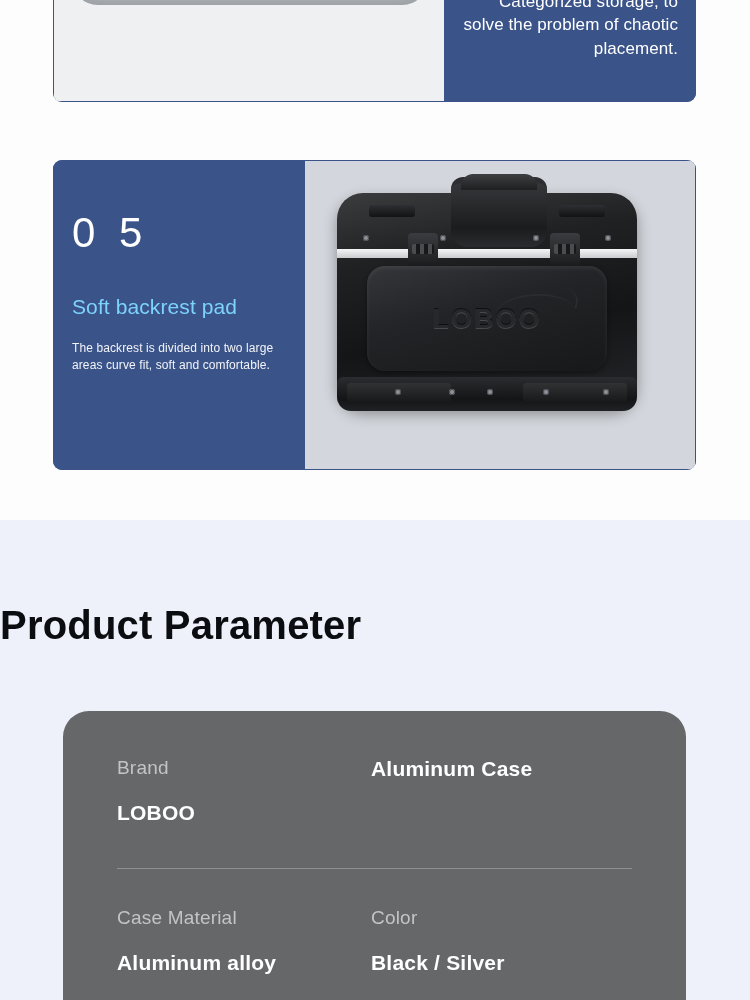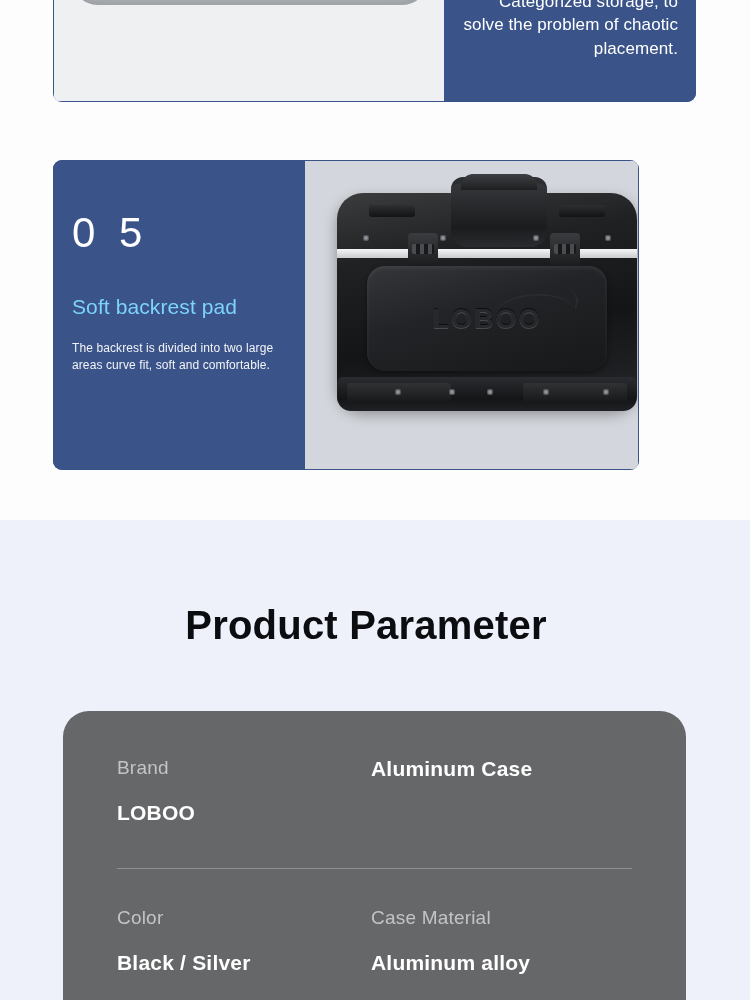--- a/index.html
+++ b/index.html
@@ -39,21 +39,21 @@
     background: #3a5389;
   }
 
   .card-04 {
     left: 53px; top: -118px;
     width: 643px; height: 220px;
   }
 
   .card-05 {
     left: 53px; top: 160px;
-    width: 586px; height: 310px;
+    width: 643px; height: 310px;
   }
 
   
   .pane-text {
     background: #3a5389;
     position: relative;
     flex: 0 0 auto;
     color: #ffffff;
   }
   .pane-image {
@@ -194,21 +194,21 @@
   .c5-screw {
     position:absolute; width:6px; height:6px; border-radius:50%;
     background:#8f949a; box-shadow:inset 0 0 0 1px #4a4d51;
   }
 
   
   .section-title {
     position: absolute;
     left: 0; top: 603px;
     width: 732px;
-    text-align: center;
+    text-align: left;
     font-size: 40px;
     font-weight: 700;
     color: #0b0d11;
     letter-spacing: .2px;
   }
 
   
   .param-card {
     position: absolute;
     left: 63px; top: 711px;
@@ -306,22 +306,22 @@
       <div class="param-label">Brand</div>
       <div class="param-value">LOBOO</div>
     </div>
     <div class="param-cell">
       <div class="param-value">Aluminum Case</div>
     </div>
 
     <div class="param-divider"></div>
 
     <div class="param-cell">
+      <div class="param-label">Case Material</div>
+      <div class="param-value">Aluminum alloy</div>
+    </div>
+    <div class="param-cell">
       <div class="param-label">Color</div>
       <div class="param-value">Black / Silver</div>
     </div>
-    <div class="param-cell">
-      <div class="param-label">Case Material</div>
-      <div class="param-value">Aluminum alloy</div>
-    </div>
 
   </div>
 </div>
 
 </body></html>

